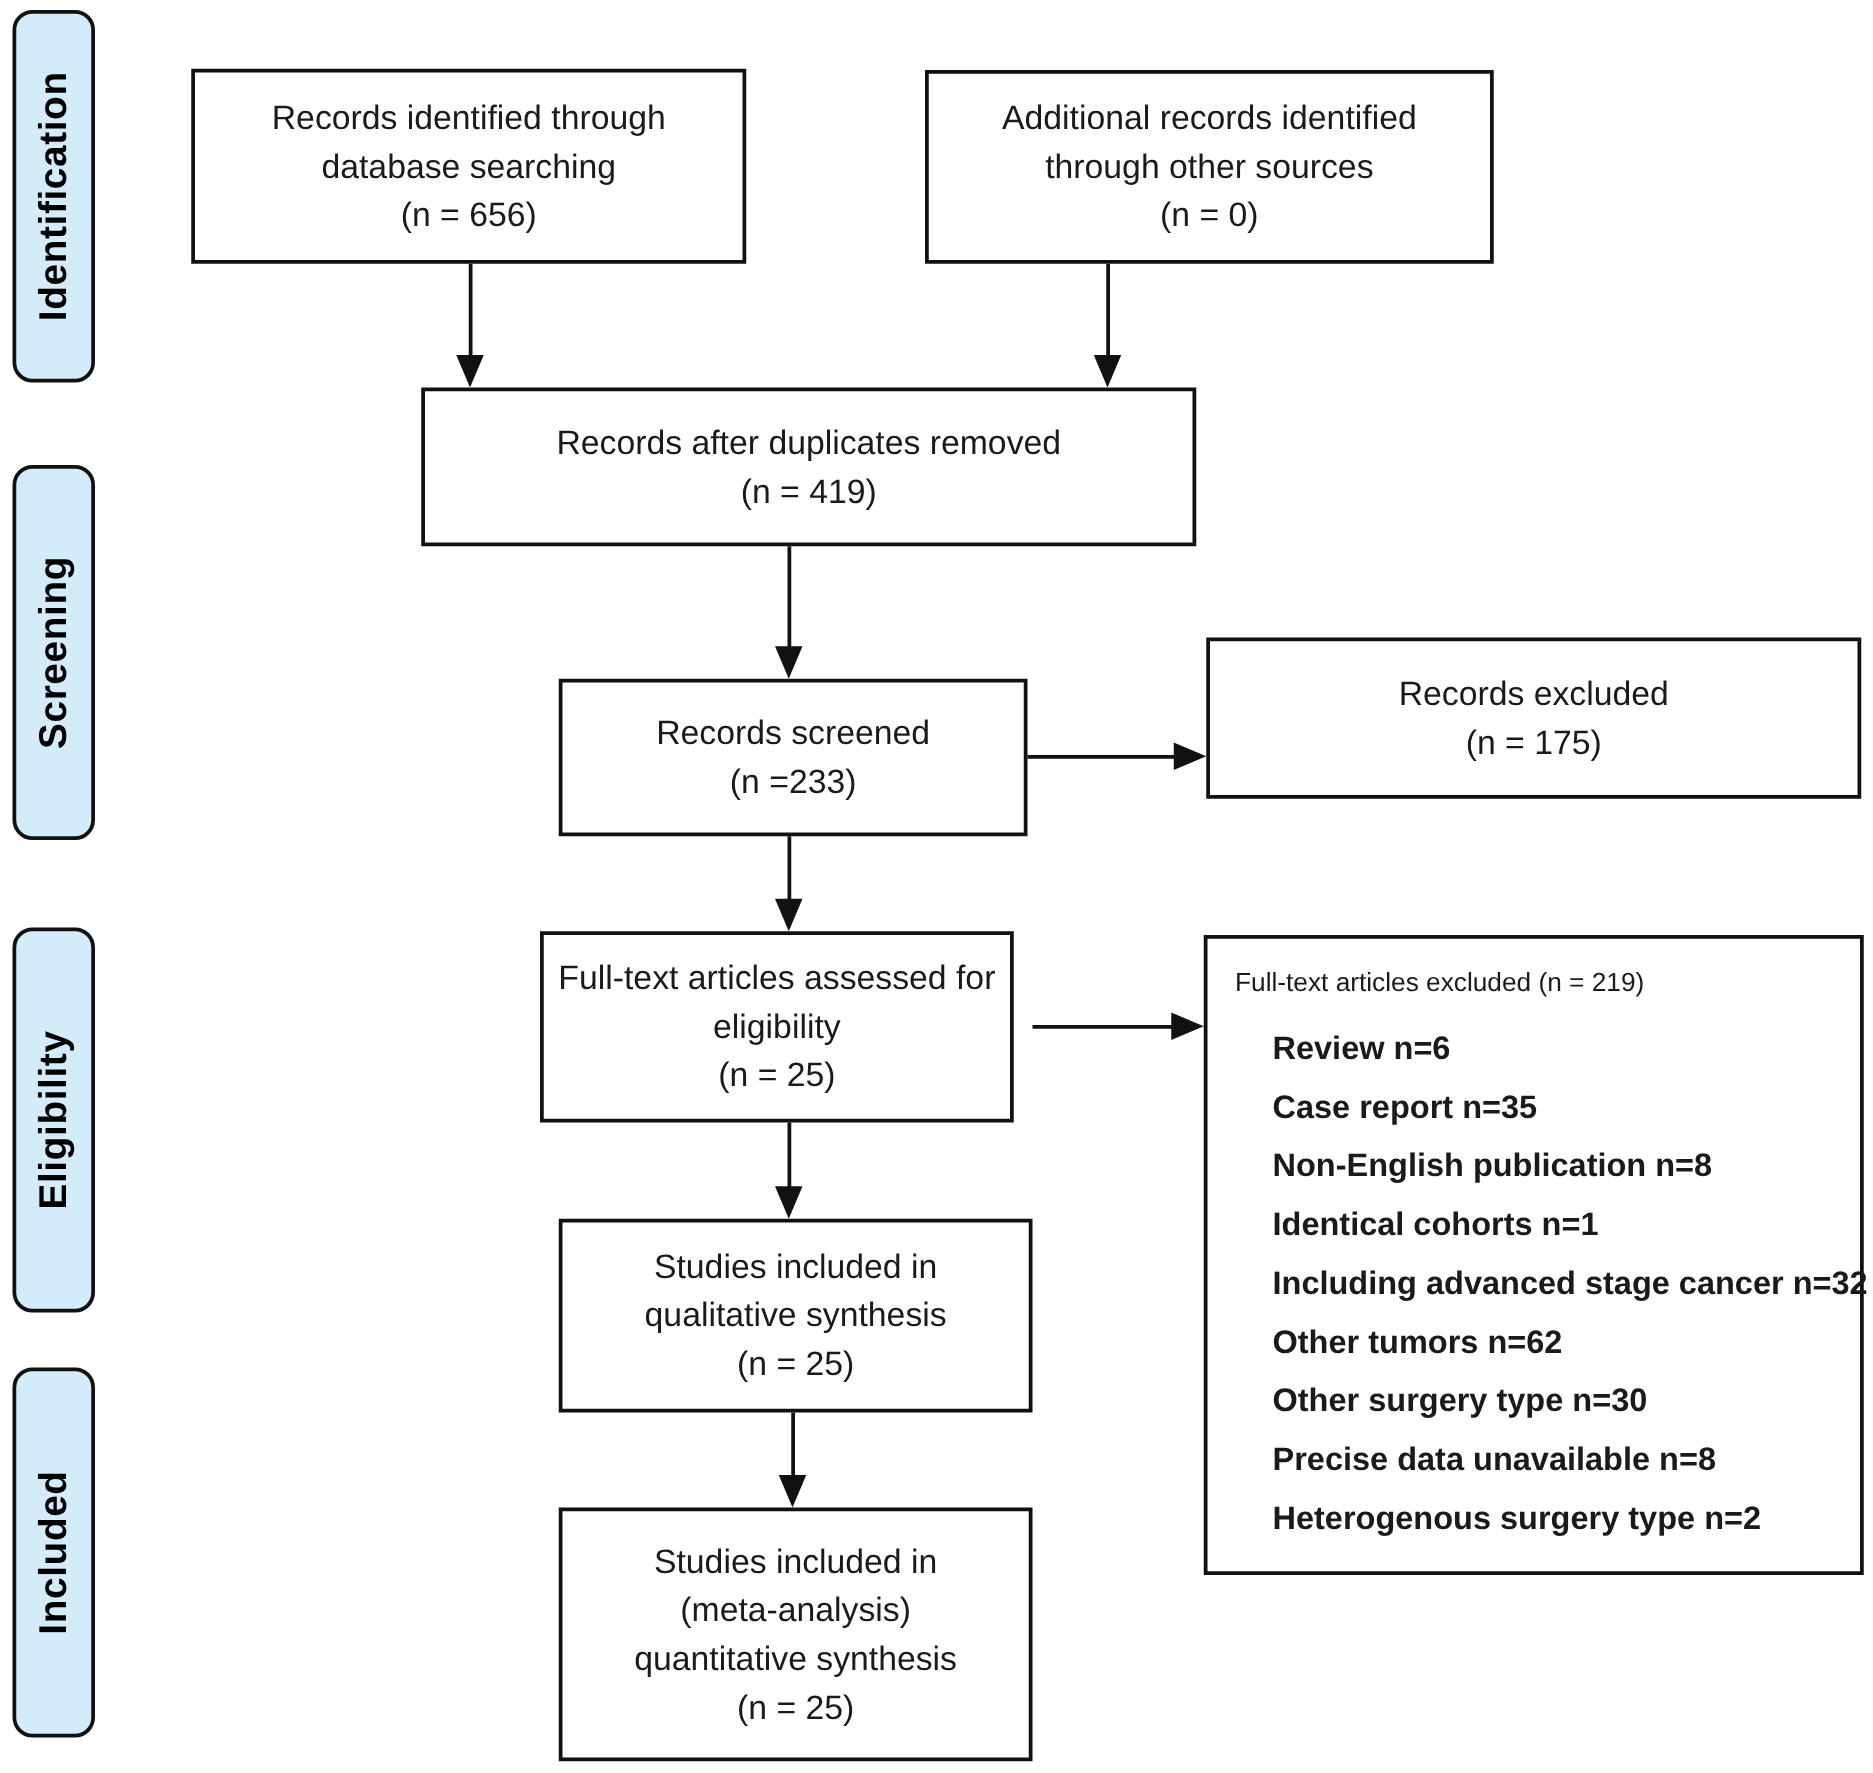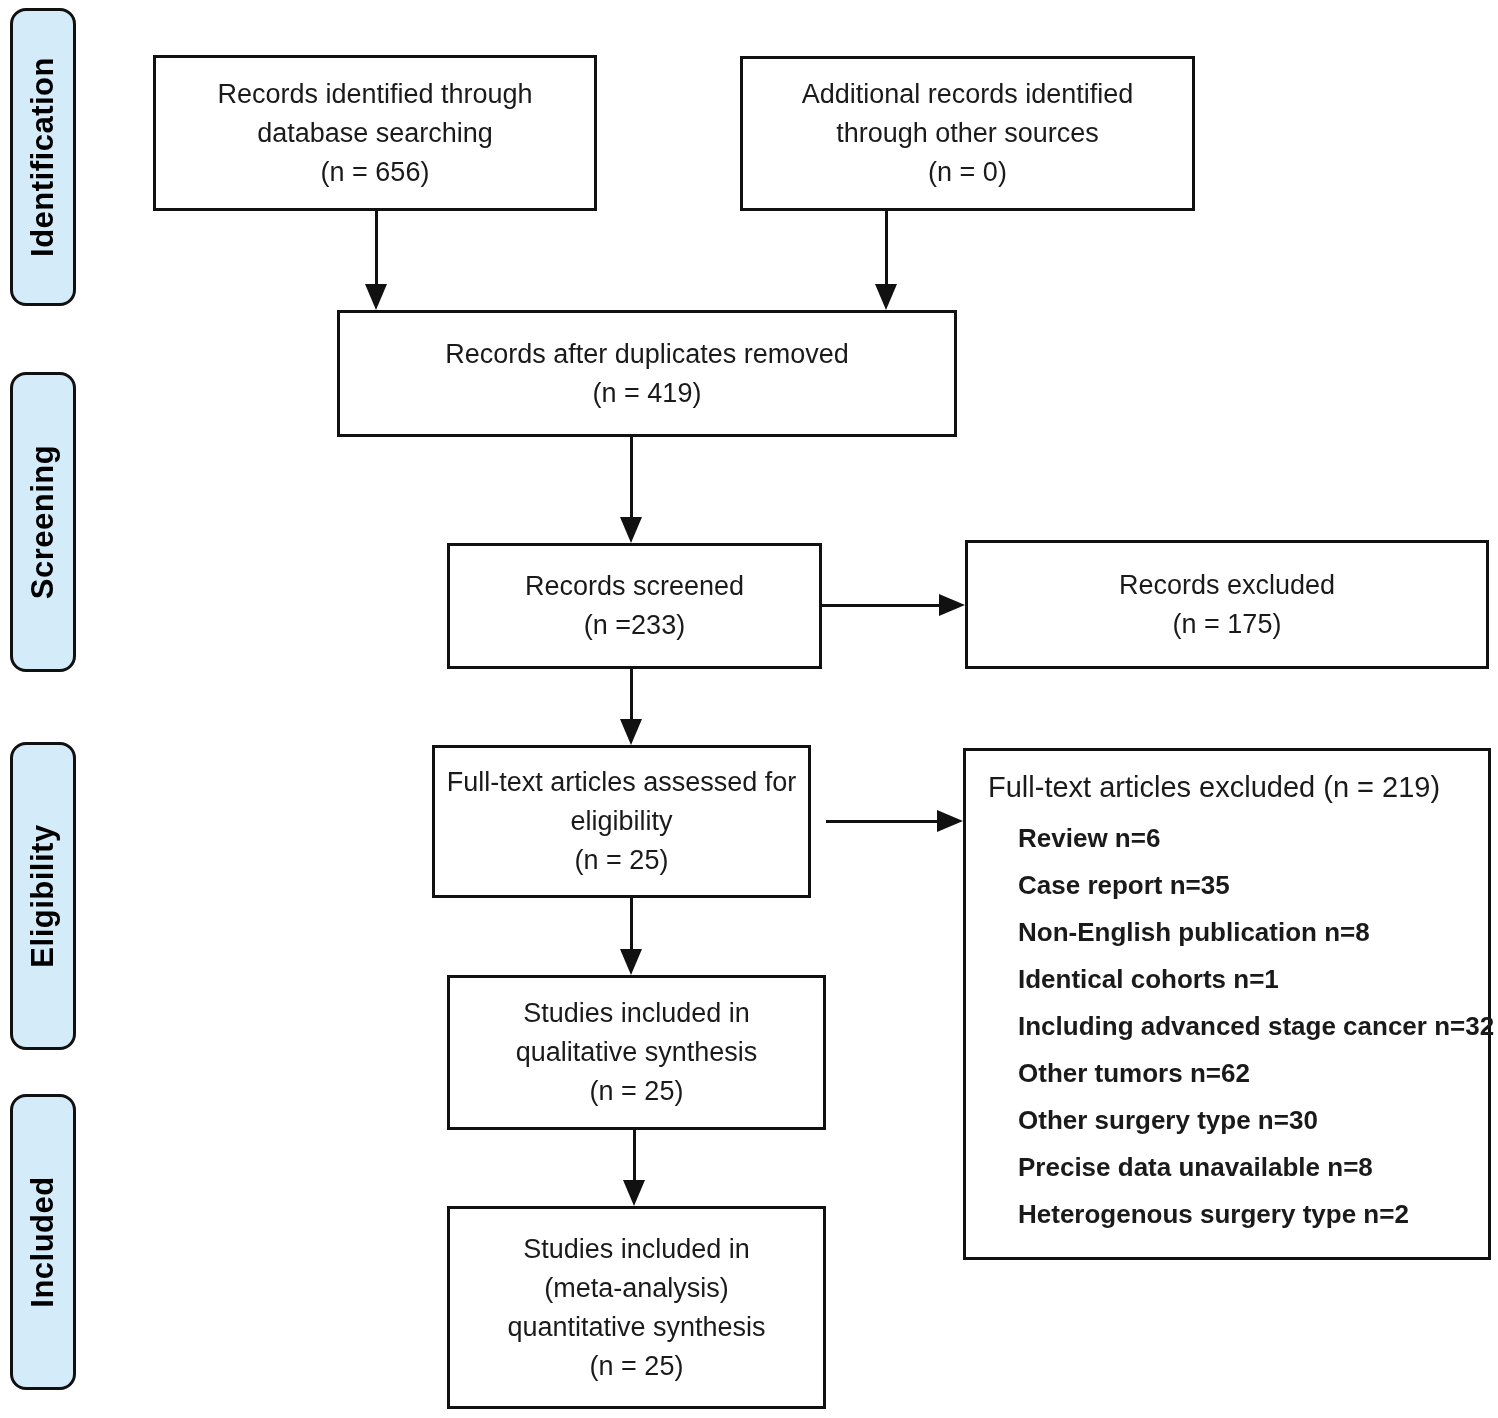--- a/index.html
+++ b/index.html
@@ -47,21 +47,21 @@
     line-height:39px;
   }
   .flow-box .box-line{width:100%;}
   
   .excluded-box{
     align-items:flex-start;justify-content:flex-start;
     text-align:left;
     padding:16px 14px 16px 22px;
   }
   .excl-title{
-    font-size:29px;
+    font-size:21px;
     line-height:40px;
     margin-bottom:8px;
   }
   .excl-item{
     font-size:26px;
     line-height:47px;
     padding-left:30px;
     white-space:nowrap;
     font-weight:bold;
   }
@@ -126,21 +126,21 @@
   <div class="flow-box" style="left:337px;top:310px;width:620px;height:127px;">
     <div class="box-line">Records after duplicates removed</div>
     <div class="box-line">(n = 419)</div>
   </div>
 
   <div class="flow-box" style="left:447px;top:543px;width:375px;height:126px;">
     <div class="box-line">Records screened</div>
     <div class="box-line">(n =233)</div>
   </div>
 
-  <div class="flow-box" style="left:965px;top:540px;width:524px;height:129px;">
+  <div class="flow-box" style="left:965px;top:510px;width:524px;height:129px;">
     <div class="box-line">Records excluded</div>
     <div class="box-line">(n = 175)</div>
   </div>
 
   <div class="flow-box" style="left:432px;top:745px;width:379px;height:153px;">
     <div class="box-line">Full-text articles assessed for</div>
     <div class="box-line">eligibility</div>
     <div class="box-line">(n = 25)</div>
   </div>
 

